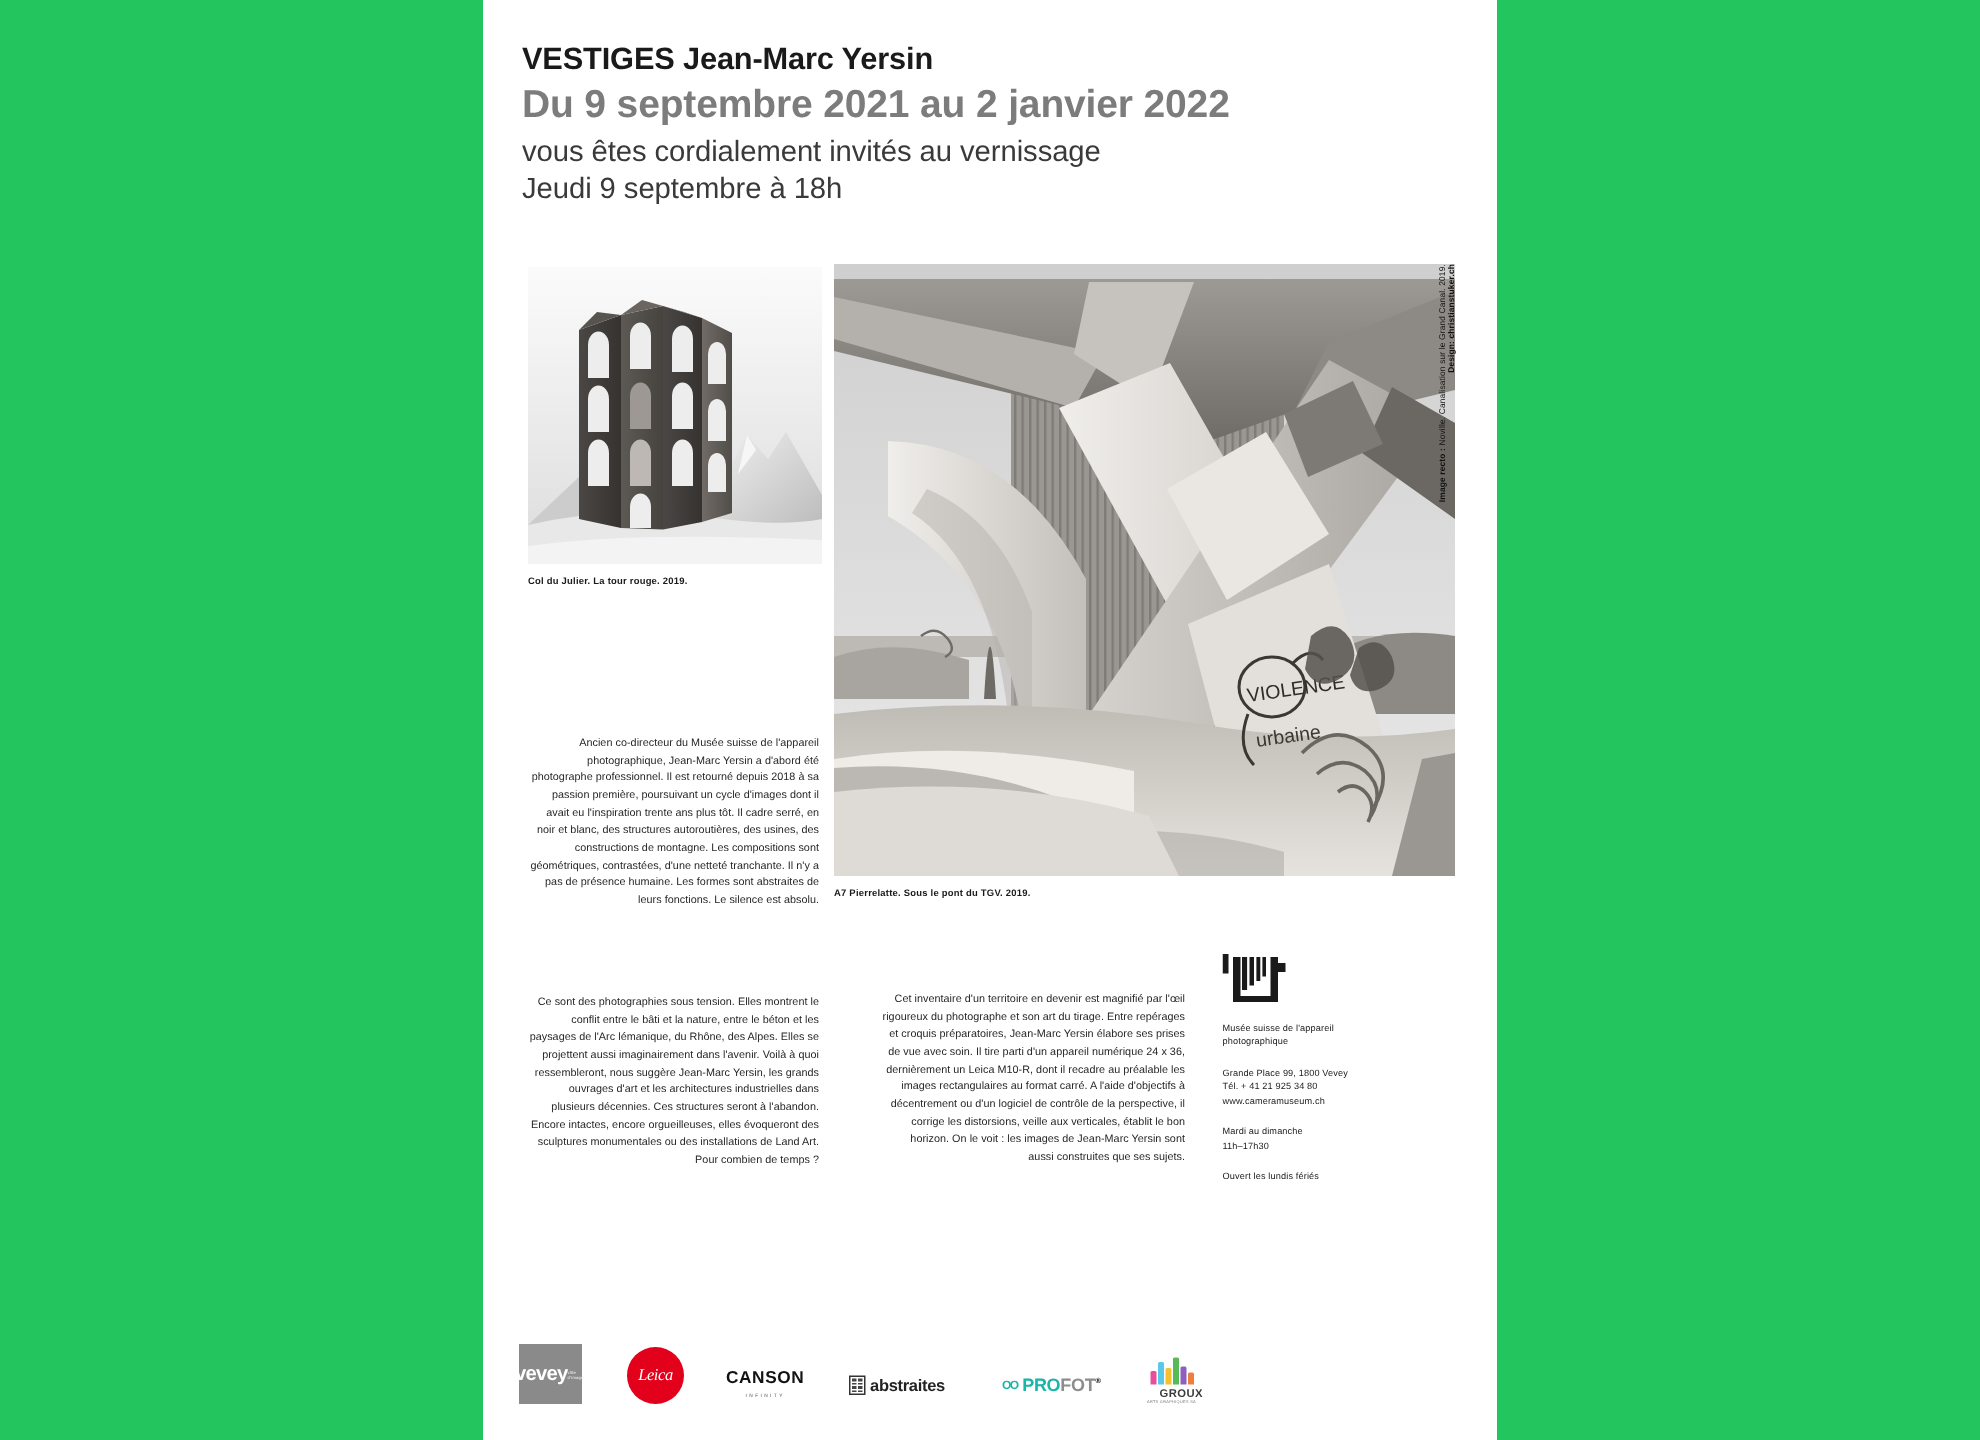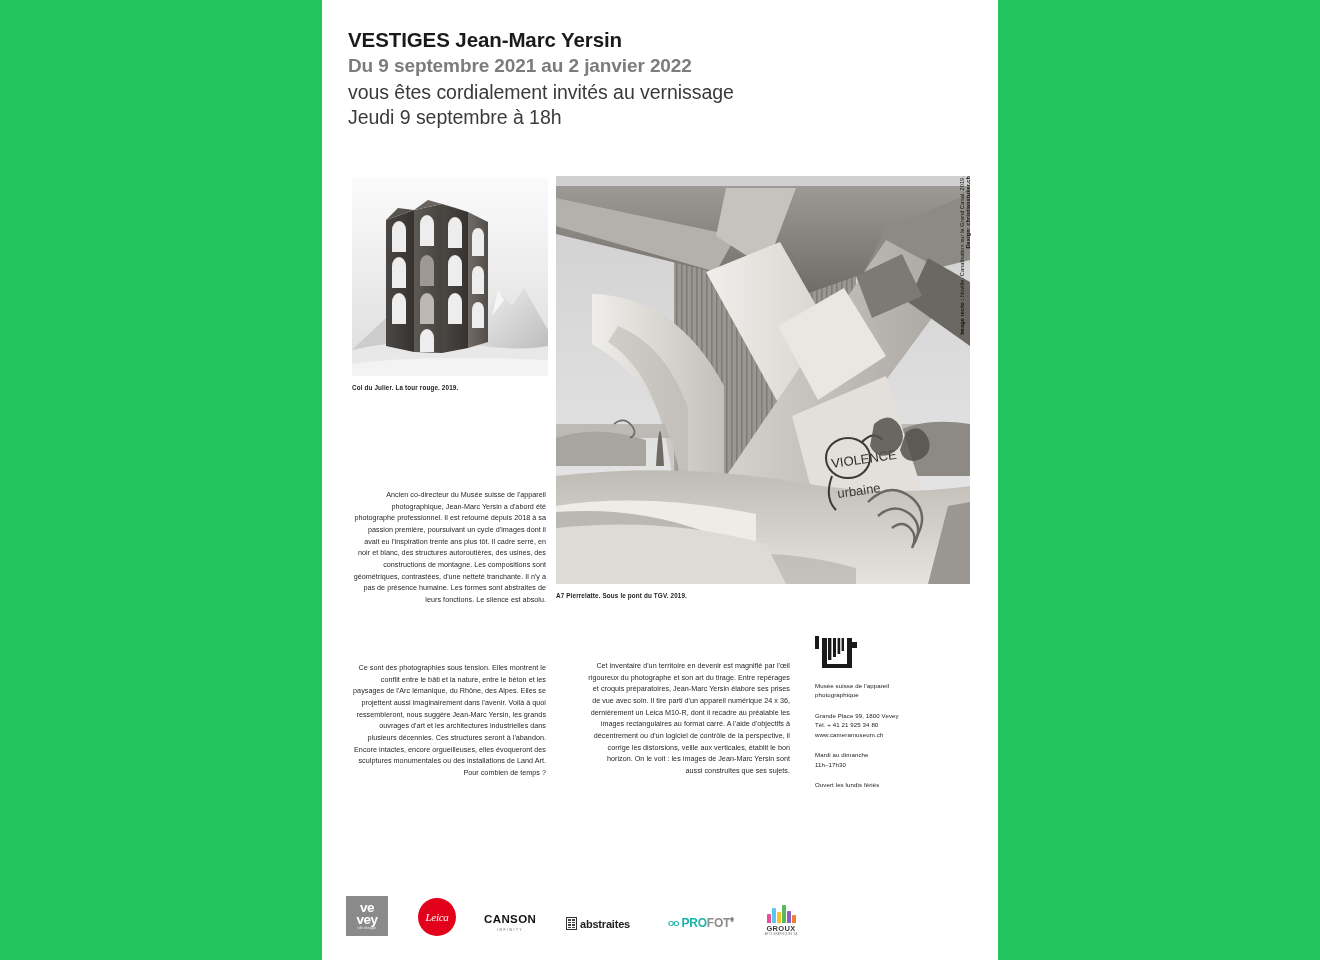--- a/index.html
+++ b/index.html
@@ -18,21 +18,21 @@
   }
 
   
   #header { position: absolute; left: 26px; top: 28px; width: 540px; }
   .h-title {
     font-size: 20.5px; font-weight: bold; color: #1a1a1a;
     letter-spacing: -0.1px; line-height: 1.18;
   }
   .h-title .t-light { font-weight: bold; }
   .h-dates {
-    font-size: 19px; font-weight: bold; color: #7c7c7c;
+    font-size: 26px; font-weight: bold; color: #7c7c7c;
     letter-spacing: -0.1px; line-height: 1.22; margin-top: 2px;
   }
   .h-sub {
     font-size: 19.5px; font-weight: 300; color: #3a3a3a;
     line-height: 1.28; margin-top: 3px; letter-spacing: -0.05px;
   }
 
   
   #img-small {
     position: absolute; left: 30px; top: 178px;
@@ -83,21 +83,21 @@
 
   
   #sponsors {
     position: absolute; left: 24px; top: 888px;
     width: 440px; height: 50px;
   }
   .sp { position: absolute; bottom: 0; }
 
   
   #sp-vevey { left: 0; bottom: 2px; width: 42px; height: 40px;
-              background: #8a8a8a; display: flex; flex-direction: column;
+              background: #8a8a8a; display: flex; flex-direction: row;
               align-items: center; justify-content: center; color: #fff; }
   #sp-vevey .vv { font-weight: bold; font-size: 13.5px; line-height: 0.88;
                   letter-spacing: -0.5px; }
   #sp-vevey .vtag { font-size: 2.7px; margin-top: 2px; letter-spacing: 0.2px; opacity: .95;}
 
   
   #sp-leica { left: 72px; bottom: 2px; width: 38px; height: 38px;
               border-radius: 50%; background: #e2001a; color: #fff;
               display: flex; align-items: center; justify-content: center; }
   #sp-leica span { font-family: "Liberation Serif", serif; font-style: italic;
@@ -127,21 +127,21 @@
   #sp-profot .pf .pro { color: #18b5a8; }
   #sp-profot .pf .fot { color: #8d8d8d; }
   #sp-profot .pf sup { font-size: 5px; }
 
   
   #sp-groux { left: 414px; bottom: 2px; width: 42px; text-align: center; }
   #sp-groux .gart { height: 20px; display: flex; align-items: flex-end;
                     justify-content: center; gap: 1px; }
   #sp-groux .gart i { display: block; width: 4px; border-radius: 1px 1px 0 0; }
   #sp-groux .gname { font-size: 7.5px; font-weight: bold; color: #3b3b3b;
-                     letter-spacing: 0.3px; margin-top: 1px; }
+                     letter-spacing: 0.3px; margin-top: 1px; text-align: right; }
   #sp-groux .gsub { font-size: 2.6px; color: #777; letter-spacing: 0.2px; }
 </style>
 </head>
 <body>
 
 <div id="stage">
   <div id="page">
 
     <div id="header">
       <div class="h-title">

